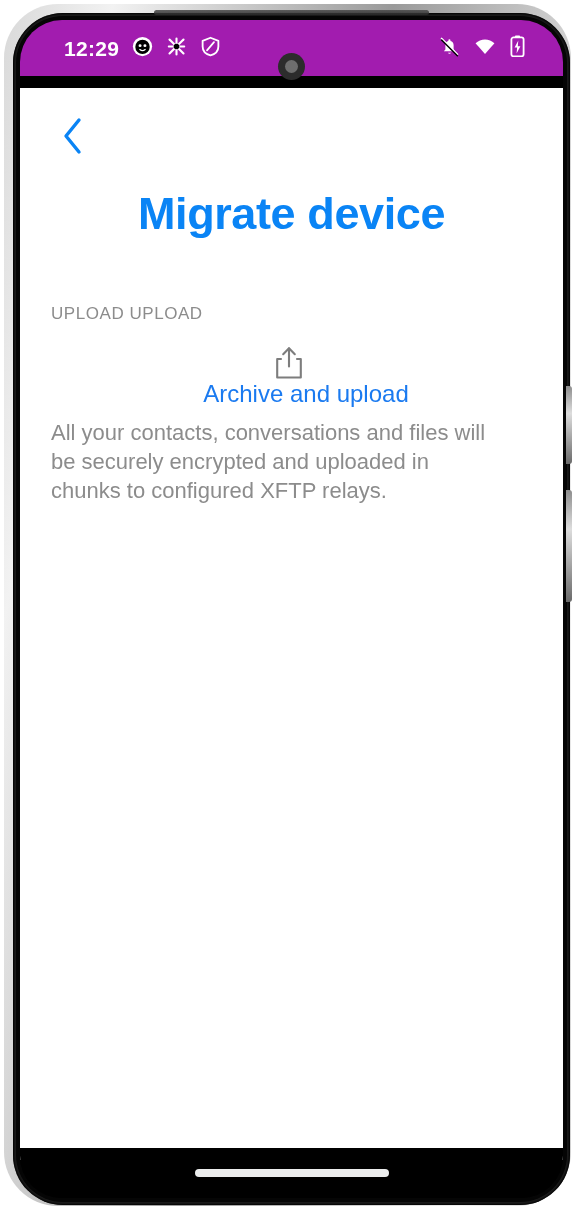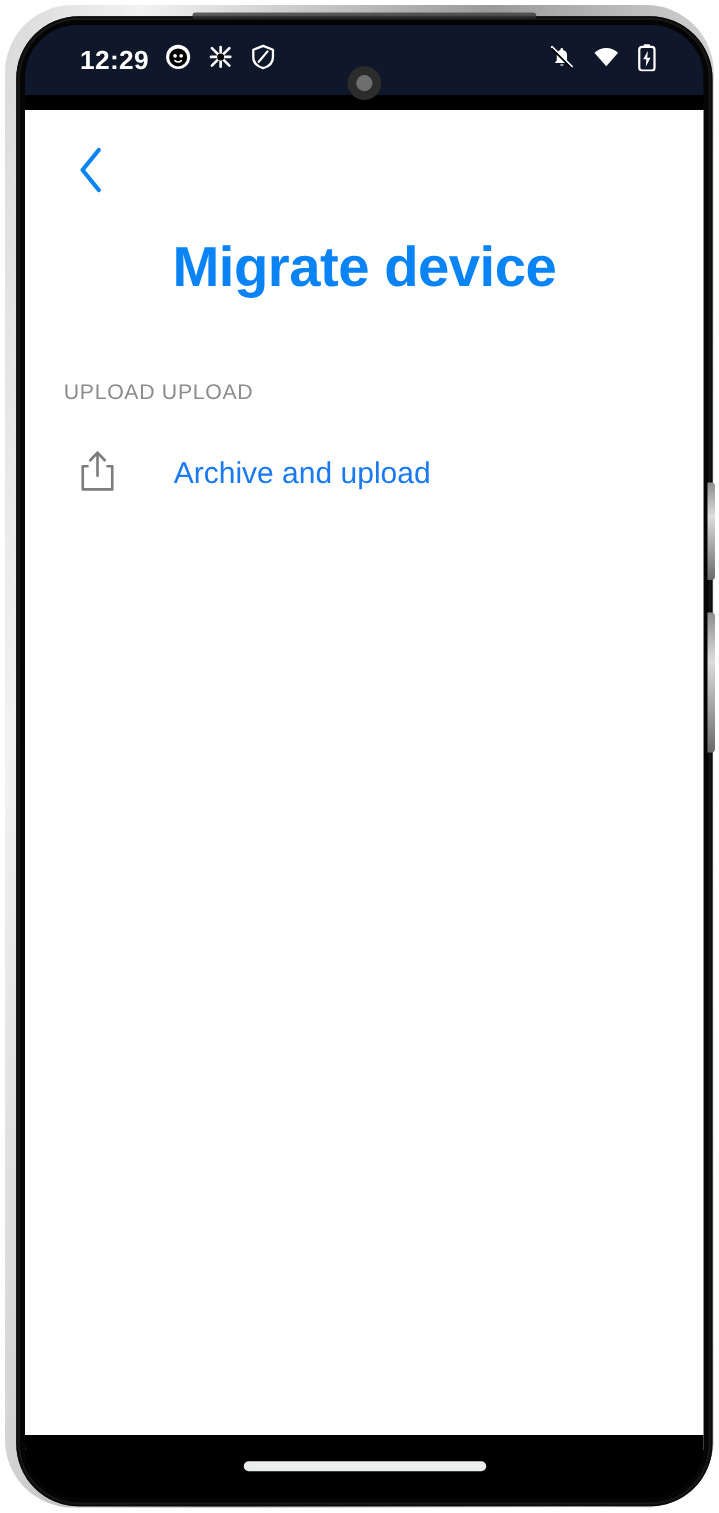--- a/index.html
+++ b/index.html
@@ -70,21 +70,21 @@
     border-radius:42px;
     background:#000000;
     overflow:hidden;
   }
 
   
   #status-bar {
     position:absolute;
     left:0; top:0;
     width:543px; height:56px;
-    background:#0f172a;
+    background:#a21caf;
     display:flex;
     align-items:center;
     z-index:5;
   }
   #status-left {
     display:flex; align-items:center; gap:13px;
     margin-left:44px;
   }
   #status-clock {
     color:#ffffff;
@@ -151,22 +151,23 @@
     font-size:17px;
     letter-spacing:.55px;
     line-height:1.2;
   }
 
   #archive-upload-row {
     position:absolute;
     left:31px; top:258px;
     width:480px; height:48px;
     display:flex;
-    align-items:flex-end;
+    align-items:center;
     cursor:pointer;
+    flex-direction:column;
   }
   #share-upload-icon {
     width:46px;
     display:flex; align-items:center; justify-content:flex-start;
     margin-left:12px;
   }
   #archive-upload-label {
     margin-left:30px;
     color:#1a7af0;
     font-size:24px;
@@ -296,20 +297,21 @@
         <span id="share-upload-icon">
           <svg width="30" height="34" viewBox="0 0 30 34">
             <path d="M7 13 H3.2 V31.5 H26.8 V13 H23" fill="none" stroke="#7d7d7d" stroke-width="2.1" stroke-linecap="round" stroke-linejoin="round"></path>
             <path d="M15 20.5 V2.5" fill="none" stroke="#7d7d7d" stroke-width="2.1" stroke-linecap="round"></path>
             <path d="M9.2 8.2 L15 2.2 L20.8 8.2" fill="none" stroke="#7d7d7d" stroke-width="2.1" stroke-linecap="round" stroke-linejoin="round"></path>
           </svg>
         </span>
         <span id="archive-upload-label">Archive and upload</span>
       </div>
 
+      <p id="description-text">All your contacts, conversations and files will be securely encrypted and uploaded in chunks to configured XFTP relays.</p>
     </div>
 
     <div id="nav-bar-area">
       <div id="gesture-bar"></div>
     </div>
 
   </div>
 </div>
 
 </body></html>

